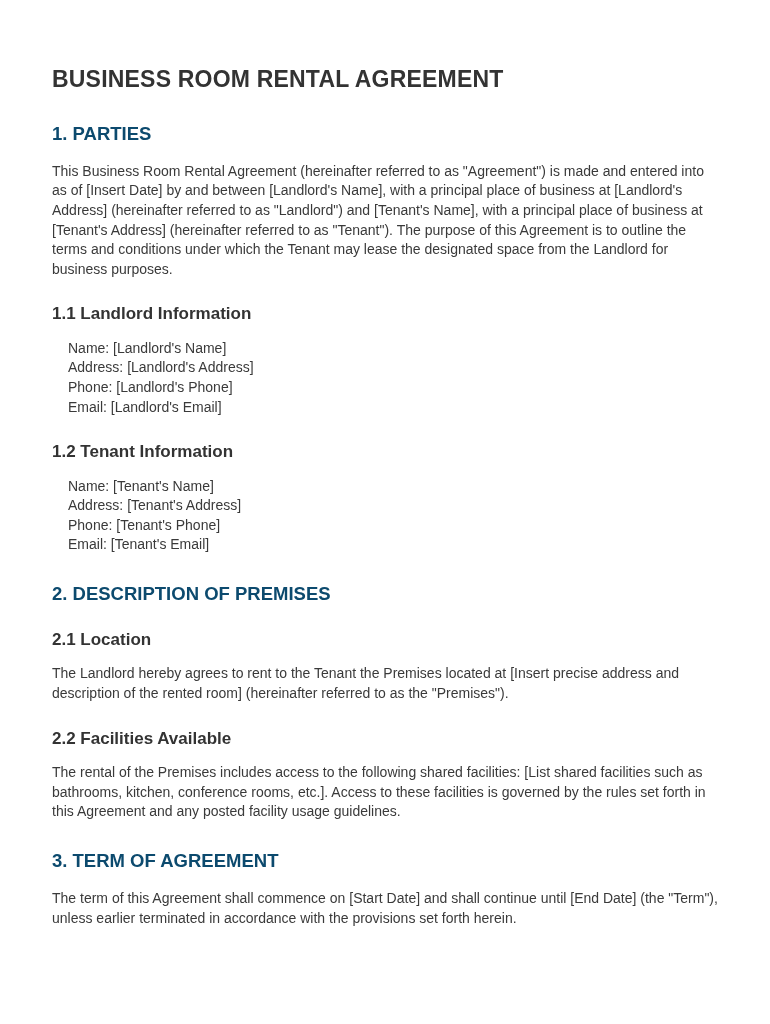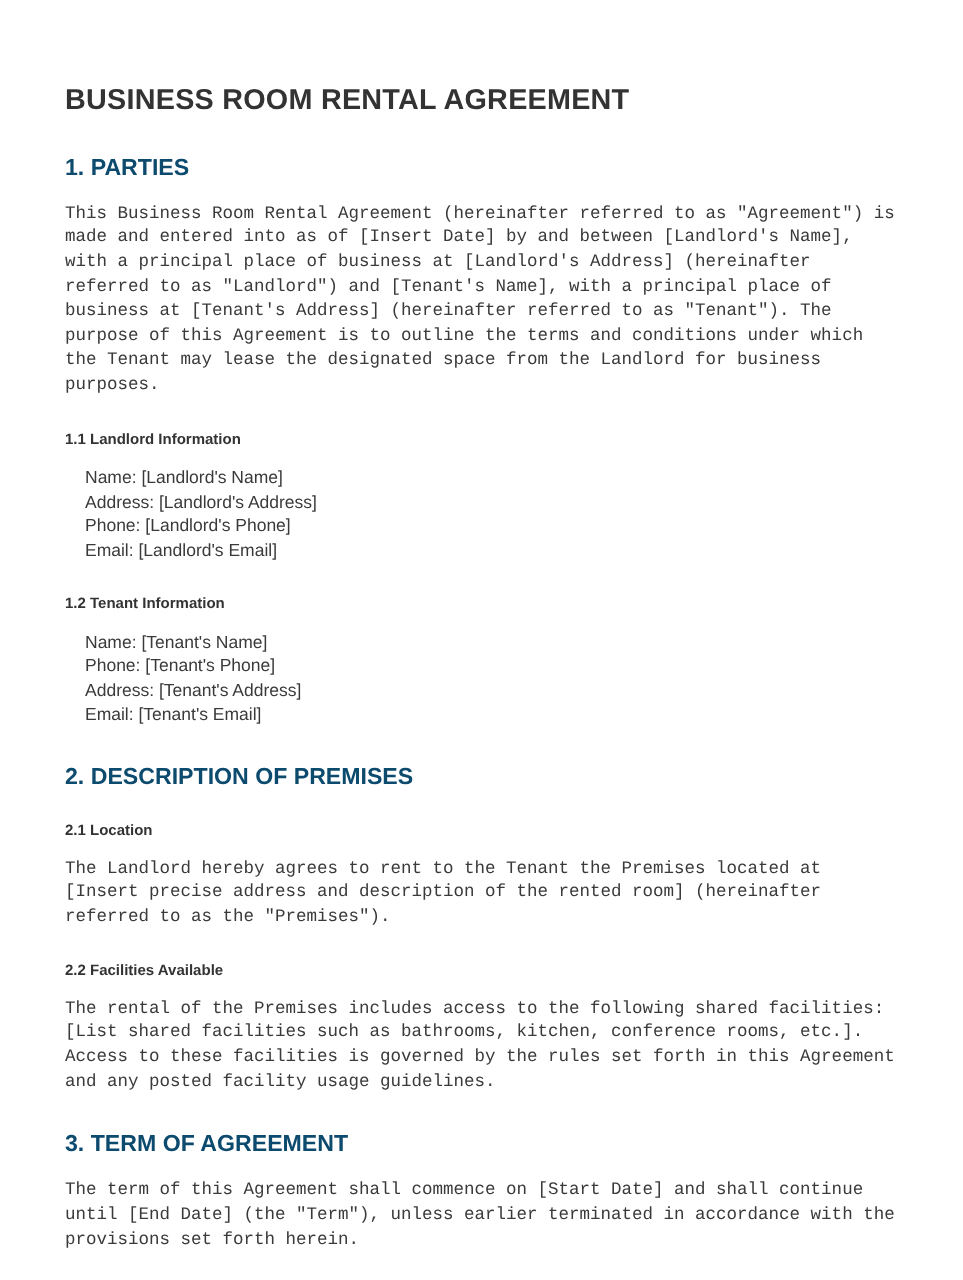--- a/index.html
+++ b/index.html
@@ -26,33 +26,32 @@
       line-height: 1.2;
     }
     h2.section-heading {
       font-size: 18.5px;
       font-weight: bold;
       color: #0c4a6e;
       margin: 28px 0 17px 0;
       line-height: 1.2;
     }
     h3.subsection-heading {
-      font-size: 12px;
+      font-size: 17px;
       font-weight: bold;
       color: #333333;
       margin: 25px 0 14px 0;
       line-height: 1.2;
     }
     p.body-text {
       font-size: 14px;
       line-height: 19.6px;
       color: #3a3a3a;
       margin: 0 0 16px 0;
       max-width: 668px;
-      font-family: Liberation Mono, monospace;
     }
     .info-lines {
       font-size: 14px;
       line-height: 19.6px;
       color: #3a3a3a;
       margin: 0 0 16px 16px;
     }
     .info-lines .info-line { display: block; }
   </style>
 </head>
@@ -73,22 +72,22 @@
       <span class="info-line">Name: [Landlord's Name]</span>
       <span class="info-line">Address: [Landlord's Address]</span>
       <span class="info-line">Phone: [Landlord's Phone]</span>
       <span class="info-line">Email: [Landlord's Email]</span>
     </div>
 
     <h3 class="subsection-heading">1.2 Tenant Information</h3>
 
     <div class="info-lines">
       <span class="info-line">Name: [Tenant's Name]</span>
+      <span class="info-line">Address: [Tenant's Address]</span>
       <span class="info-line">Phone: [Tenant's Phone]</span>
-      <span class="info-line">Address: [Tenant's Address]</span>
       <span class="info-line">Email: [Tenant's Email]</span>
     </div>
   </section>
 
   <section>
     <h2 class="section-heading">2. DESCRIPTION OF PREMISES</h2>
 
     <h3 class="subsection-heading">2.1 Location</h3>
 
     <p class="body-text">The Landlord hereby agrees to rent to the Tenant the Premises located at [Insert precise address and description of the rented room] (hereinafter referred to as the "Premises").</p>

